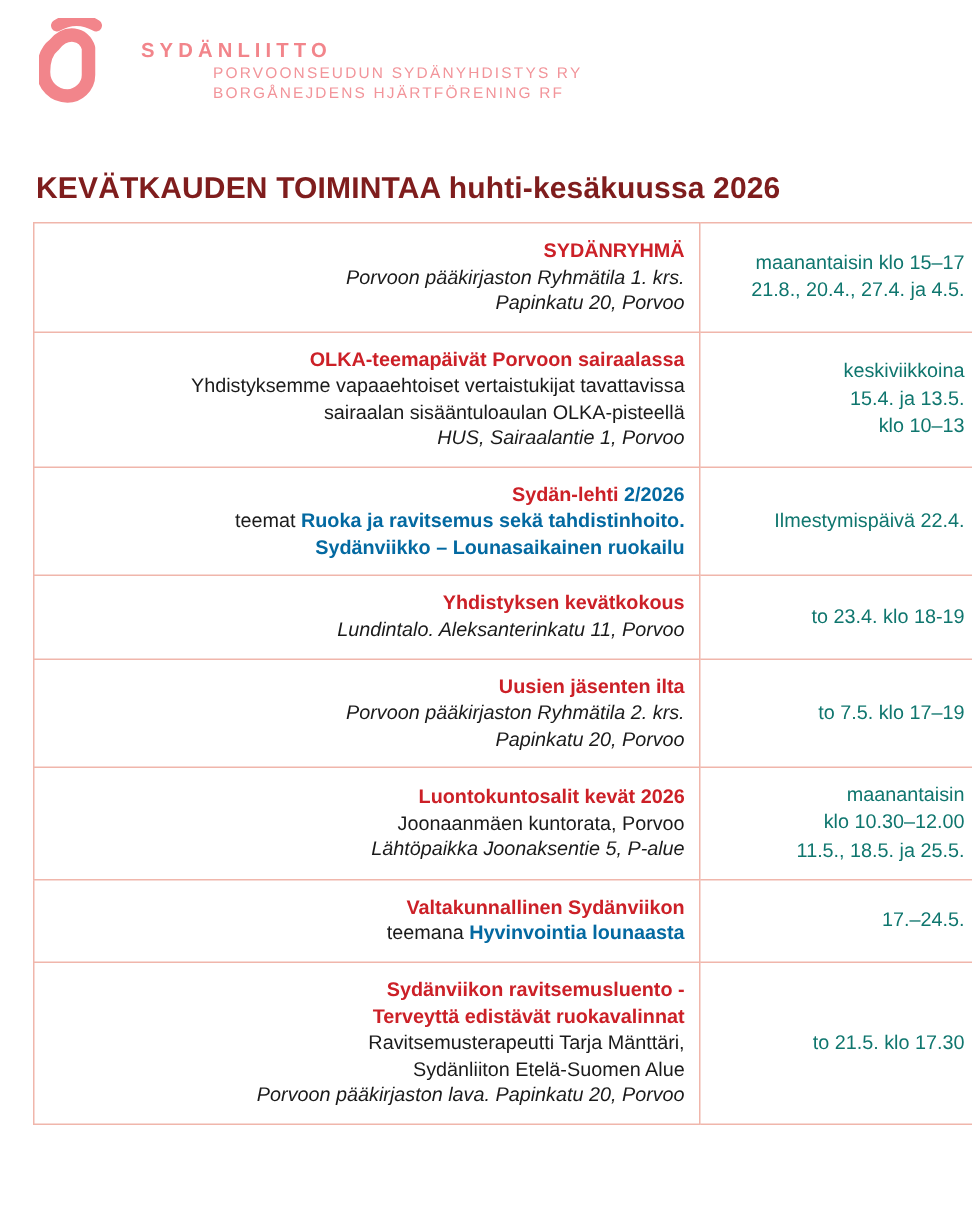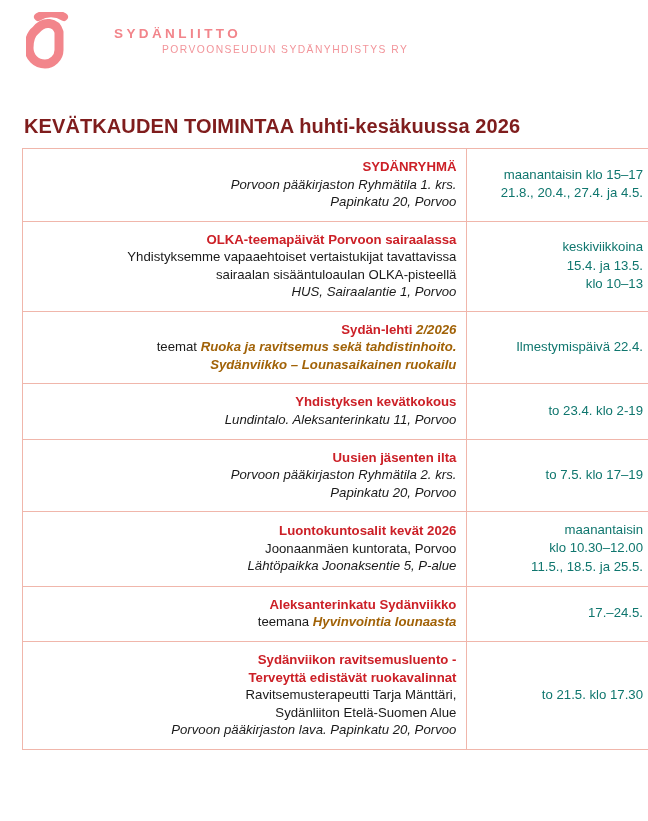--- a/index.html
+++ b/index.html
@@ -23,21 +23,20 @@
     align-items: flex-start;
   }
   .logo-mark {
     width: 56px;
     height: 62px;
     flex: 0 0 auto;
     margin-right: 12px;
   }
   .logo-text {
     padding-top: 14px;
-    margin-left: 20px;
   }
   .logo-title {
     font-size: 13.5px;
     font-weight: bold;
     letter-spacing: 3.4px;
     color: #f2858b;
     line-height: 1.25;
     white-space: nowrap;
   }
   .logo-sub {
@@ -86,21 +85,21 @@
     font-size: 13.2px;
     line-height: 1.33;
   }
   .event-line {
     font-size: 13.2px;
     color: #1a1a1a;
     line-height: 1.33;
     margin-left: 13px;
   }
   .event-line.italic { font-style: italic; }
-  .blue  { color: #a16207; font-weight: bold; font-style: italic; }
+  .blue  { color: #0369a1; font-weight: bold; }
   .red   { color: #cc2027; font-weight: bold; margin-top: 36px; }
   .plain { color: #1a1a1a; font-weight: normal; }
 
   .when-line {
     font-size: 13.2px;
     color: #0f766e;
     line-height: 1.38;
   }
 </style>
 </head>
@@ -109,20 +108,21 @@
 <div class="logo-header">
   <span class="logo-mark">
     <svg viewBox="0 0 56 62" width="56" height="62" aria-hidden="true">
       <path d="M10 18 C18 8, 30 10, 33 20 L33 38 C33 46, 26 52, 19 52 C10 52, 3 45, 3 36 C3 26, 6 21, 10 18 Z" fill="none" stroke="#f2858b" stroke-width="9" stroke-linejoin="round" stroke-linecap="round"></path>
       <path d="M12 5 C20 0, 30 0, 38 5" fill="none" stroke="#f2858b" stroke-width="8" stroke-linecap="round"></path>
     </svg>
   </span>
   <span class="logo-text">
     <div class="logo-title">SYDÄNLIITTO</div>
     <div class="logo-sub">PORVOONSEUDUN SYDÄNYHDISTYS RY</div>
+    <div class="logo-sub">BORGÅNEJDENS HJÄRTFÖRENING RF</div>
   </span>
 </div>
 
 <div class="page-heading">
   <span>KEVÄTKAUDEN TOIMINTAA </span><span>huhti-kesäkuussa 2026</span>
 </div>
 
 <table class="schedule-table">
   <colgroup>
     <col class="col-event">
@@ -162,21 +162,21 @@
         <td>
           <div class="when-line">Ilmestymispäivä 22.4.</div>
         </td>
       </tr>
       <tr>
         <td>
           <div class="event-title">Yhdistyksen kevätkokous</div>
           <div class="event-line italic">Lundintalo. Aleksanterinkatu 11, Porvoo</div>
         </td>
         <td>
-          <div class="when-line">to 23.4. klo 2-19</div>
+          <div class="when-line">to 23.4. klo 18-19</div>
         </td>
       </tr>
       <tr>
         <td>
           <div class="event-title">Uusien jäsenten ilta</div>
           <div class="event-line italic">Porvoon pääkirjaston Ryhmätila 2. krs.</div>
           <div class="event-line italic">Papinkatu 20, Porvoo</div>
         </td>
         <td>
           <div class="when-line">to 7.5. klo 17–19</div>
@@ -189,21 +189,21 @@
           <div class="event-line italic">Lähtöpaikka Joonaksentie 5, P-alue</div>
         </td>
         <td>
           <div class="when-line">maanantaisin</div>
           <div class="when-line">klo 10.30–12.00</div>
           <div class="when-line">11.5., 18.5. ja 25.5.</div>
         </td>
       </tr>
       <tr>
         <td>
-          <div class="event-title">Aleksanterinkatu Sydänviikko</div>
+          <div class="event-title">Valtakunnallinen Sydänviikon</div>
           <div class="event-line"><span class="plain">teemana </span><span class="blue">Hyvinvointia lounaasta</span></div>
         </td>
         <td>
           <div class="when-line">17.–24.5.</div>
         </td>
       </tr>
       <tr>
         <td>
           <div class="event-title">Sydänviikon ravitsemusluento -</div>
           <div class="event-title">Terveyttä edistävät ruokavalinnat</div>

